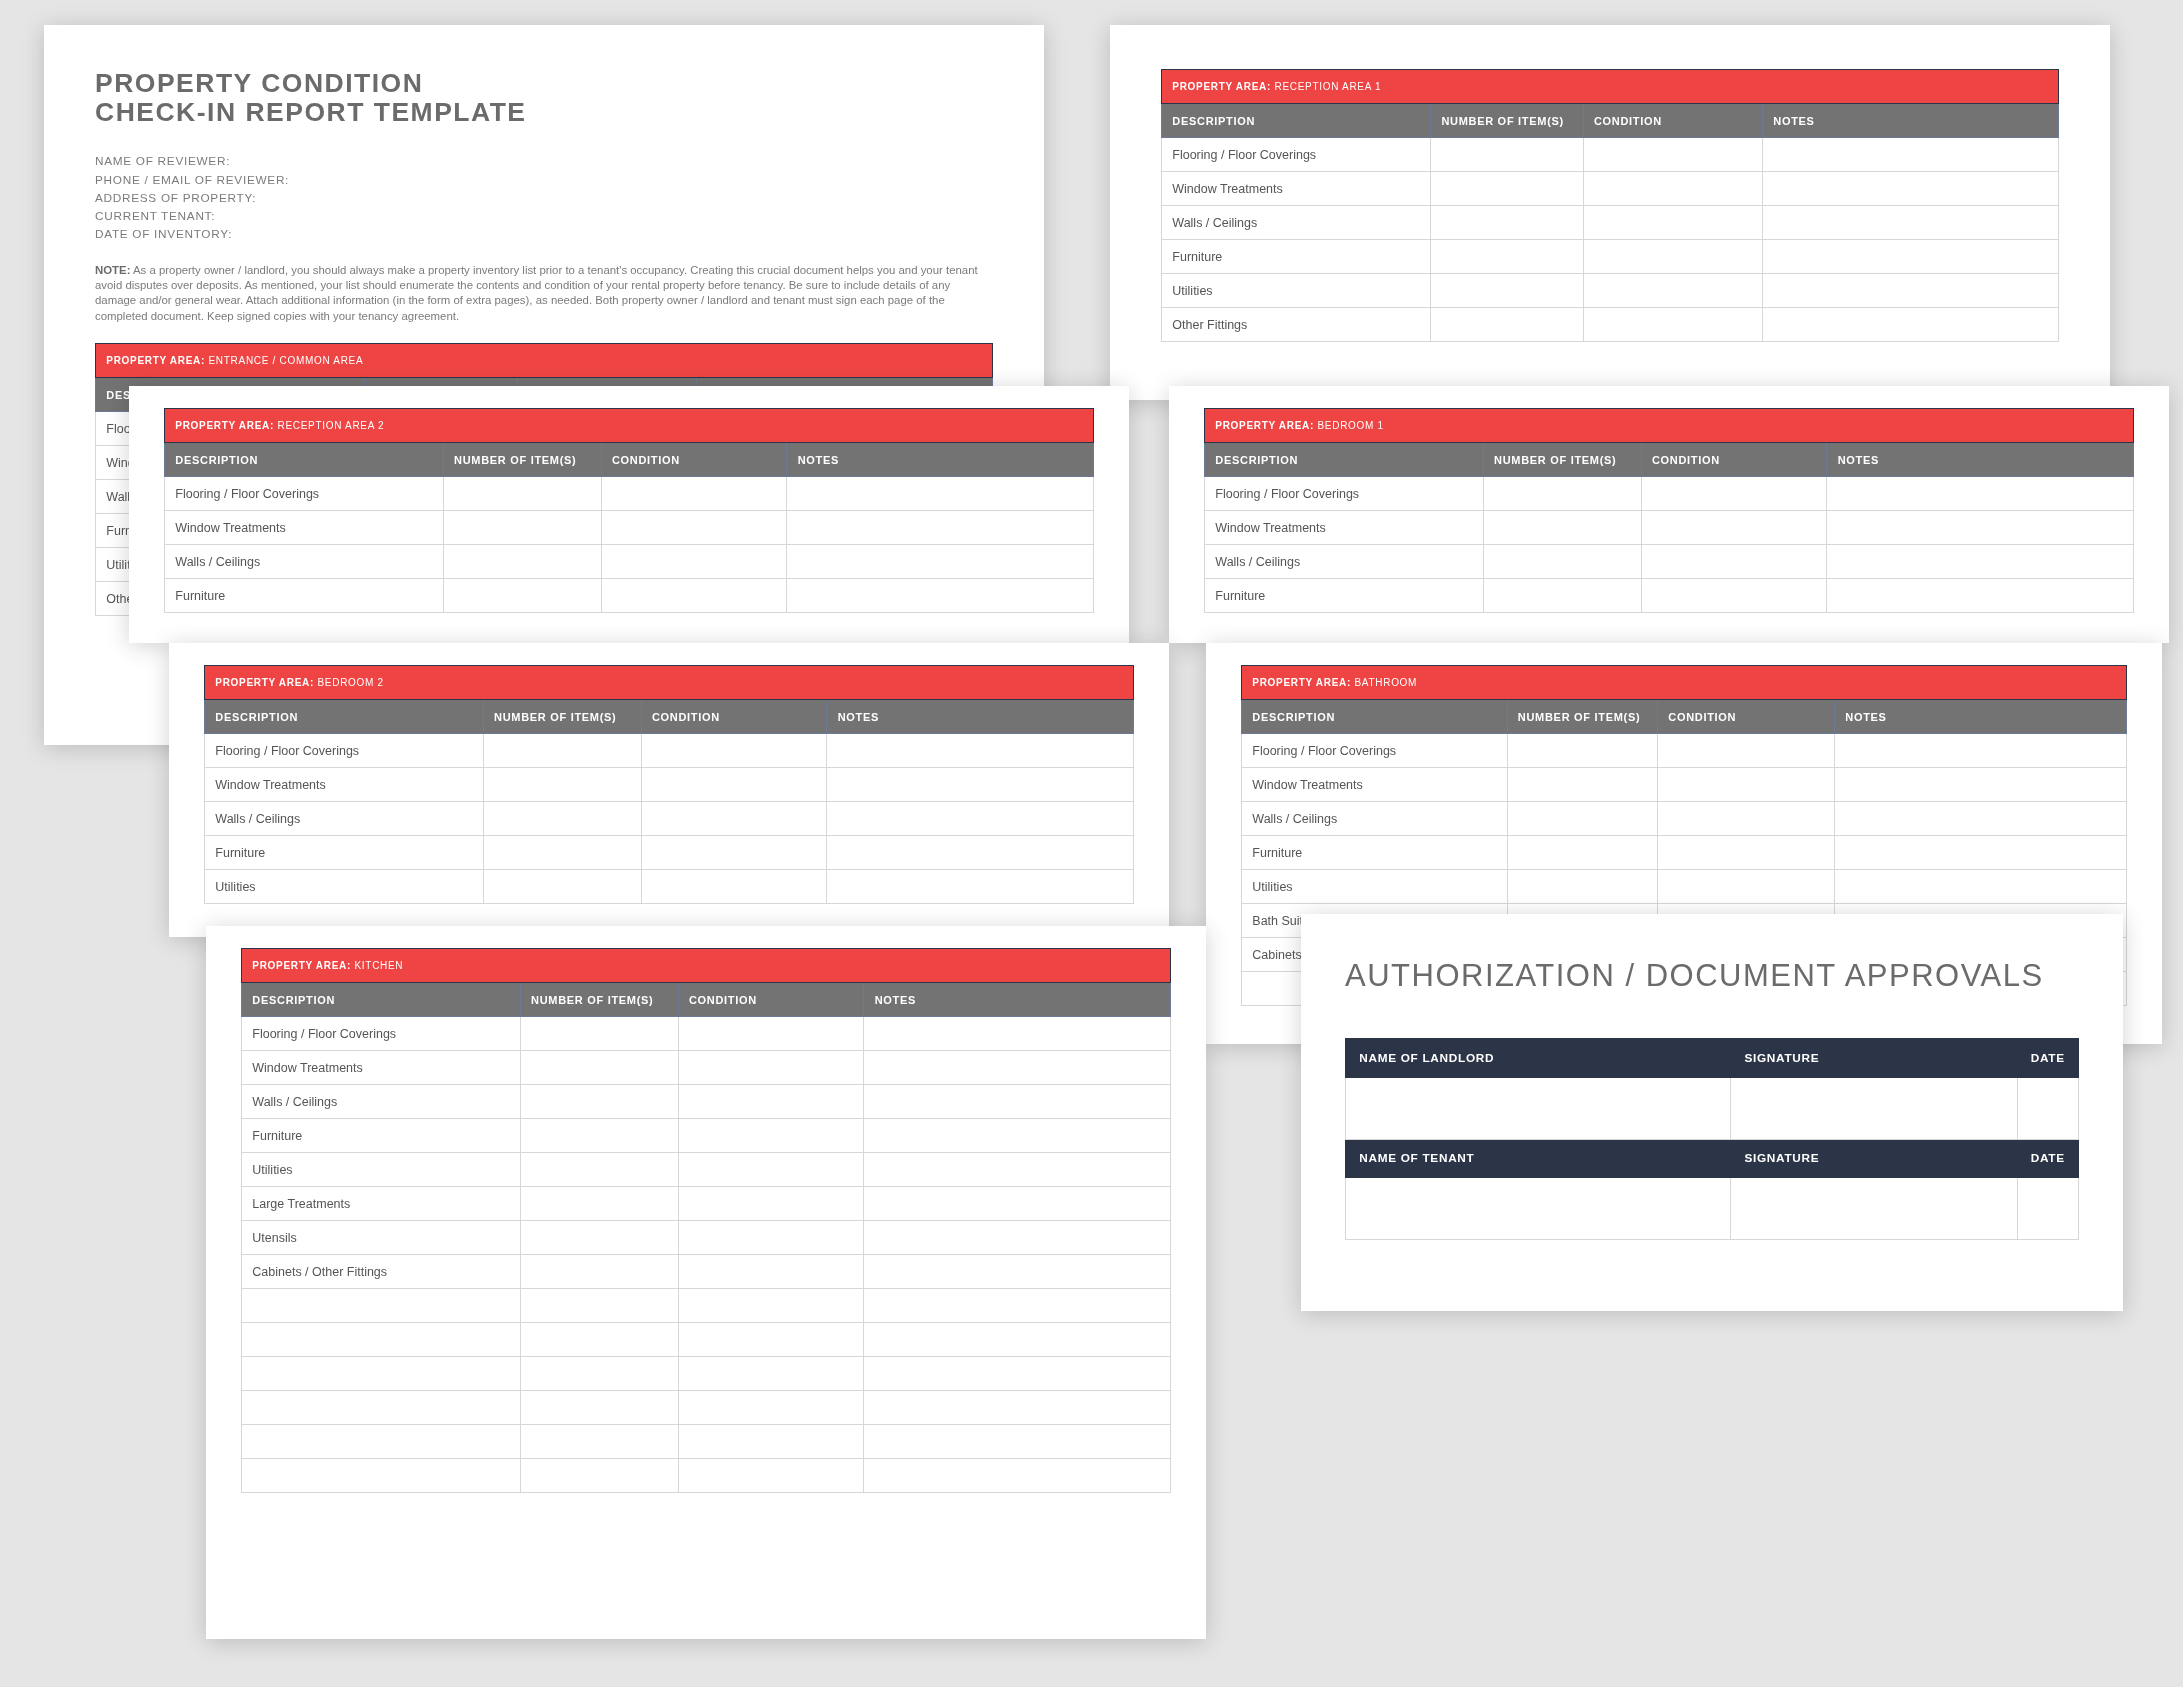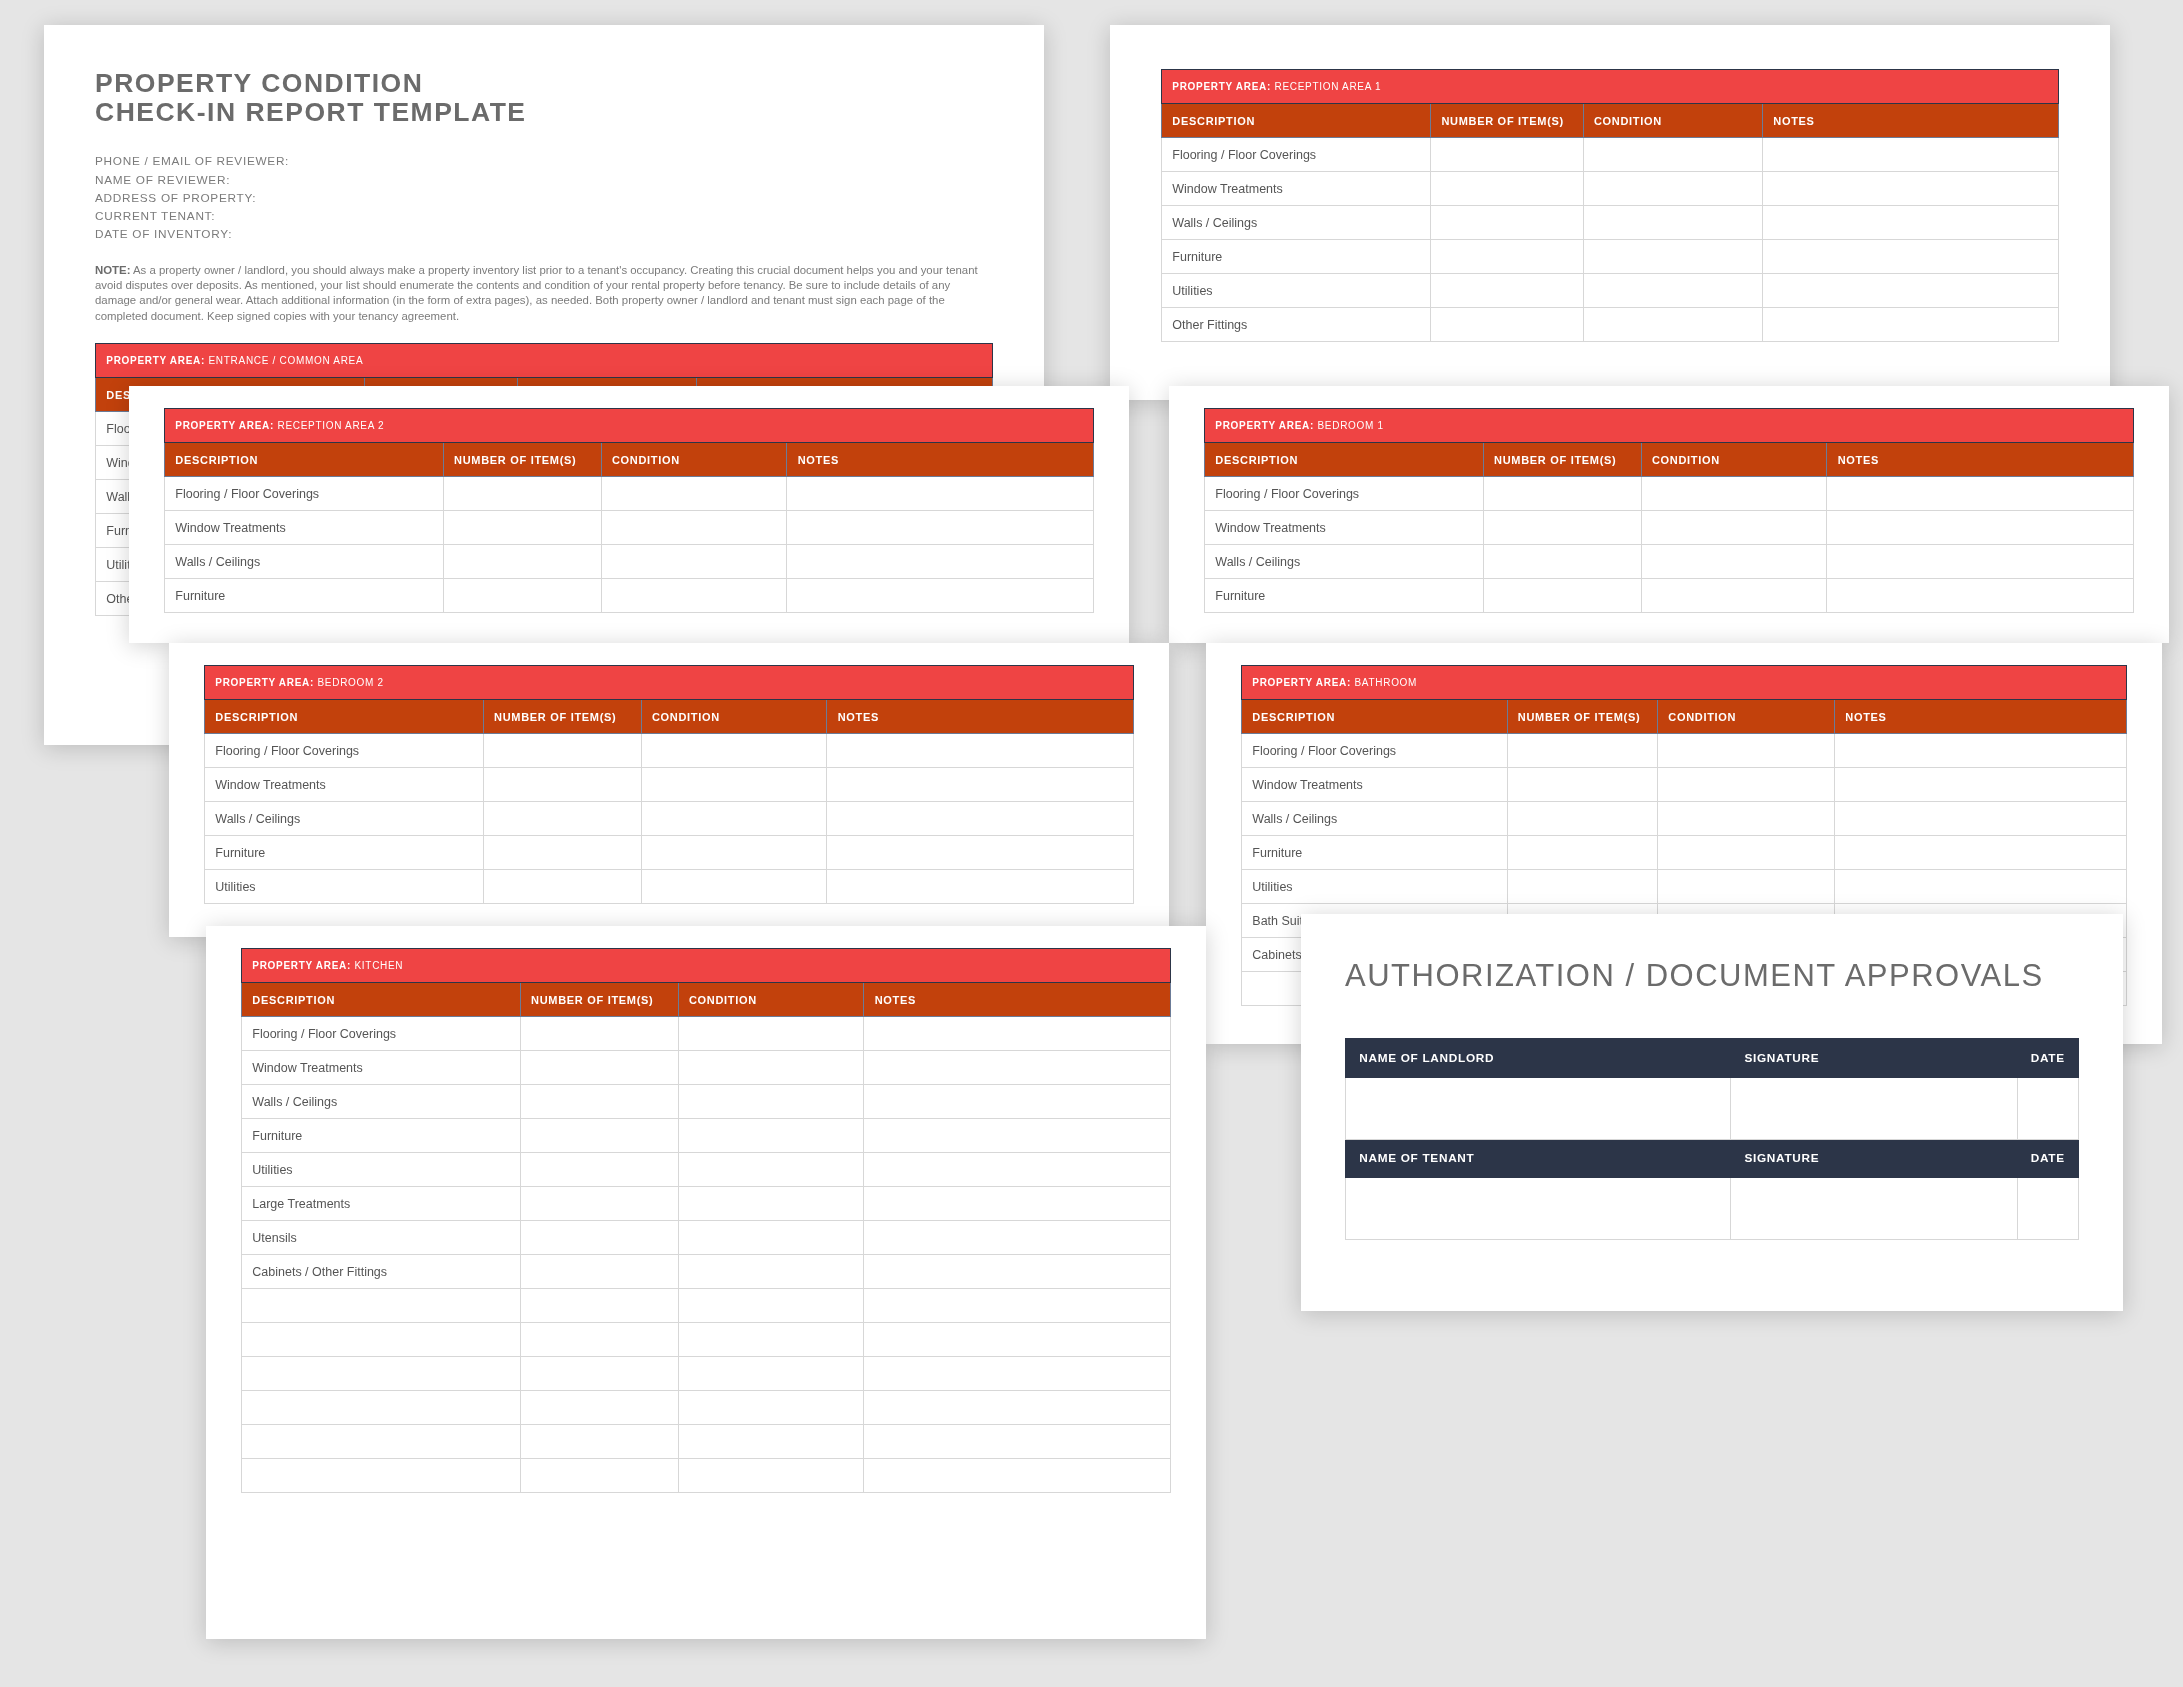--- a/index.html
+++ b/index.html
@@ -57,21 +57,21 @@
     background: #ef4444;
     color: #fff;
     font-size: 10px;
     letter-spacing: 0.7px;
     border-color: #2c3548;
     font-weight: 700;
     text-transform: uppercase;
   }
   .row-area td span.val { font-weight: 400; }
   .row-hdr th {
-    background: #c2410c;
+    background: #737373;
     color: #fff;
     font-size: 11px;
     letter-spacing: 0.7px;
     border-color: #6b7b97;
     font-weight: 700;
     text-transform: uppercase;
   }
   .c1 { width: 30%; }
   .c2 { width: 17%; }
   .c3 { width: 20%; }
@@ -104,22 +104,22 @@
   .sc2 { width: 40%; }
   .sc3 { width: 6%; }
 </style>
 </head>
 <body>
 
 <div class="page" style="left:44px; top:25px; width:1000px; height:720px; padding:44px 51px;">
   <div class="title">PROPERTY CONDITION</div>
   <div class="title">CHECK-IN REPORT TEMPLATE</div>
   <div class="meta">
+    <div>NAME OF REVIEWER:</div>
     <div>PHONE / EMAIL OF REVIEWER:</div>
-    <div>NAME OF REVIEWER:</div>
     <div>ADDRESS OF PROPERTY:</div>
     <div>CURRENT TENANT:</div>
     <div>DATE OF INVENTORY:</div>
   </div>
   <div class="note">
     <b>NOTE:</b>
     <span>As a property owner / landlord, you should always make a property inventory list prior to a tenant's occupancy. Creating this crucial document helps you and your tenant avoid disputes over deposits. As mentioned, your list should enumerate the contents and condition of your rental property before tenancy. Be sure to include details of any damage and/or general wear. Attach additional information (in the form of extra pages), as needed. Both property owner / landlord and tenant must sign each page of the completed document. Keep signed copies with your tenancy agreement.</span>
   </div>
   <table class="tbl">
       <tbody>

